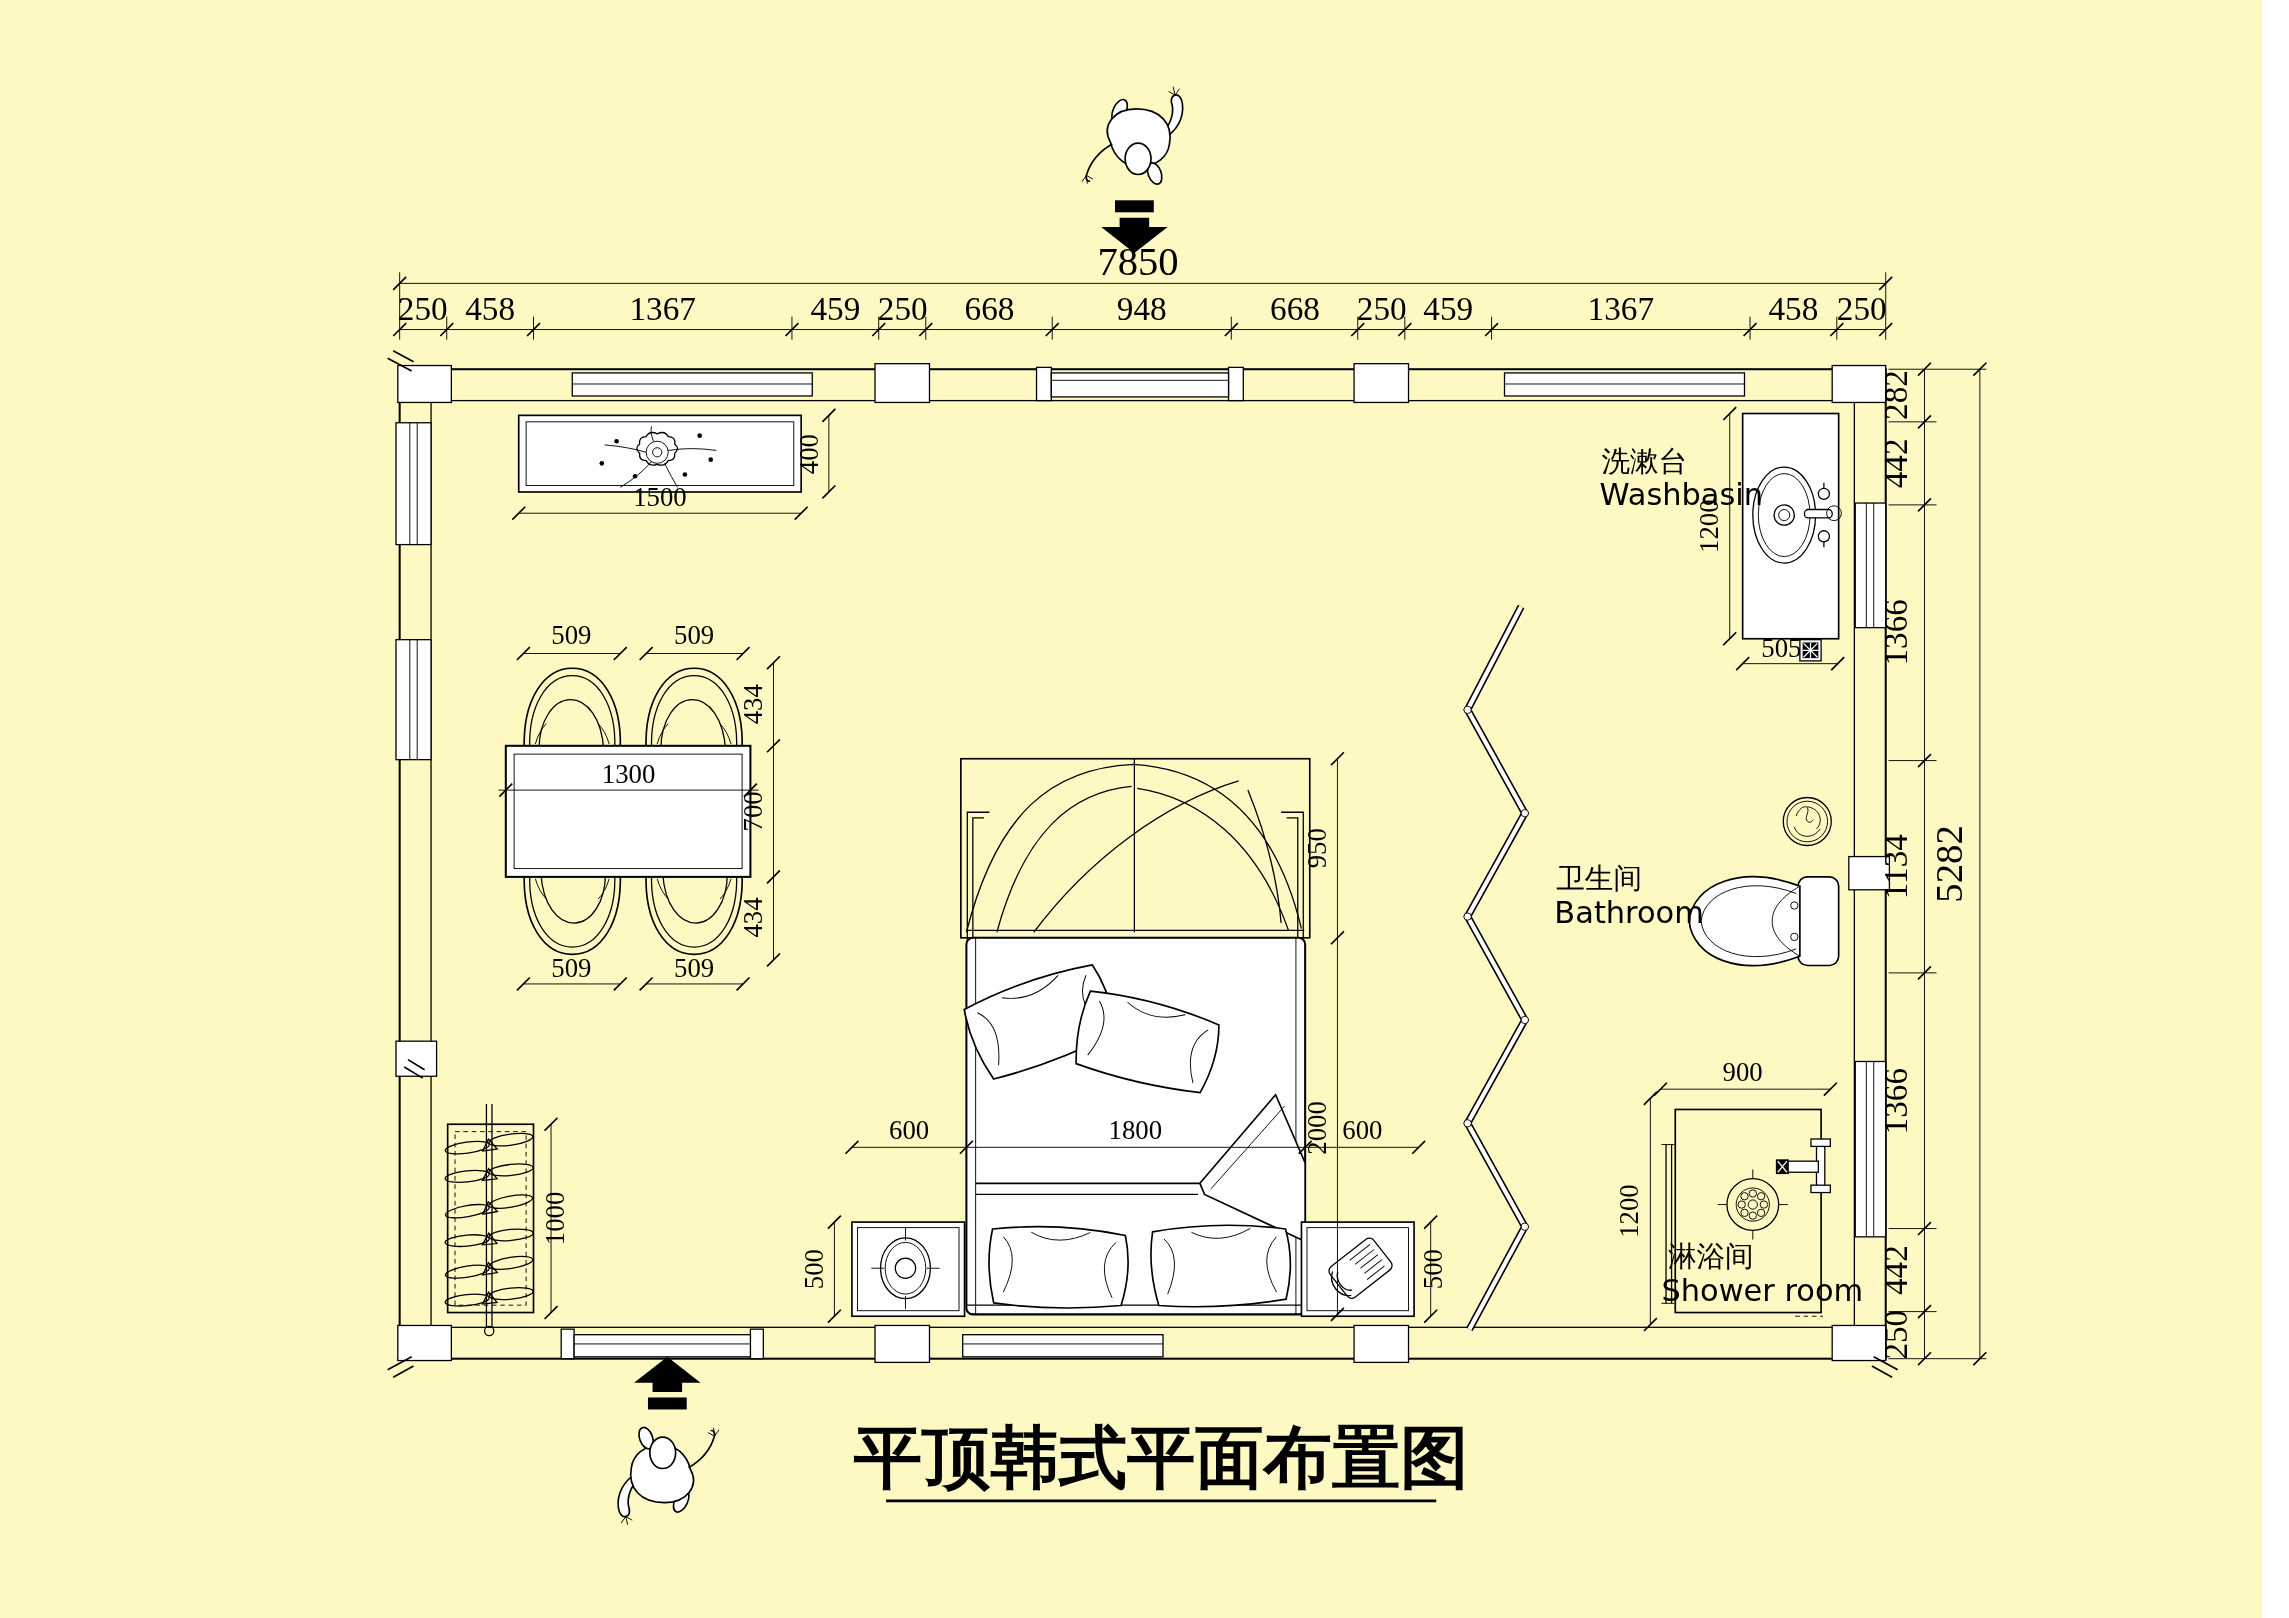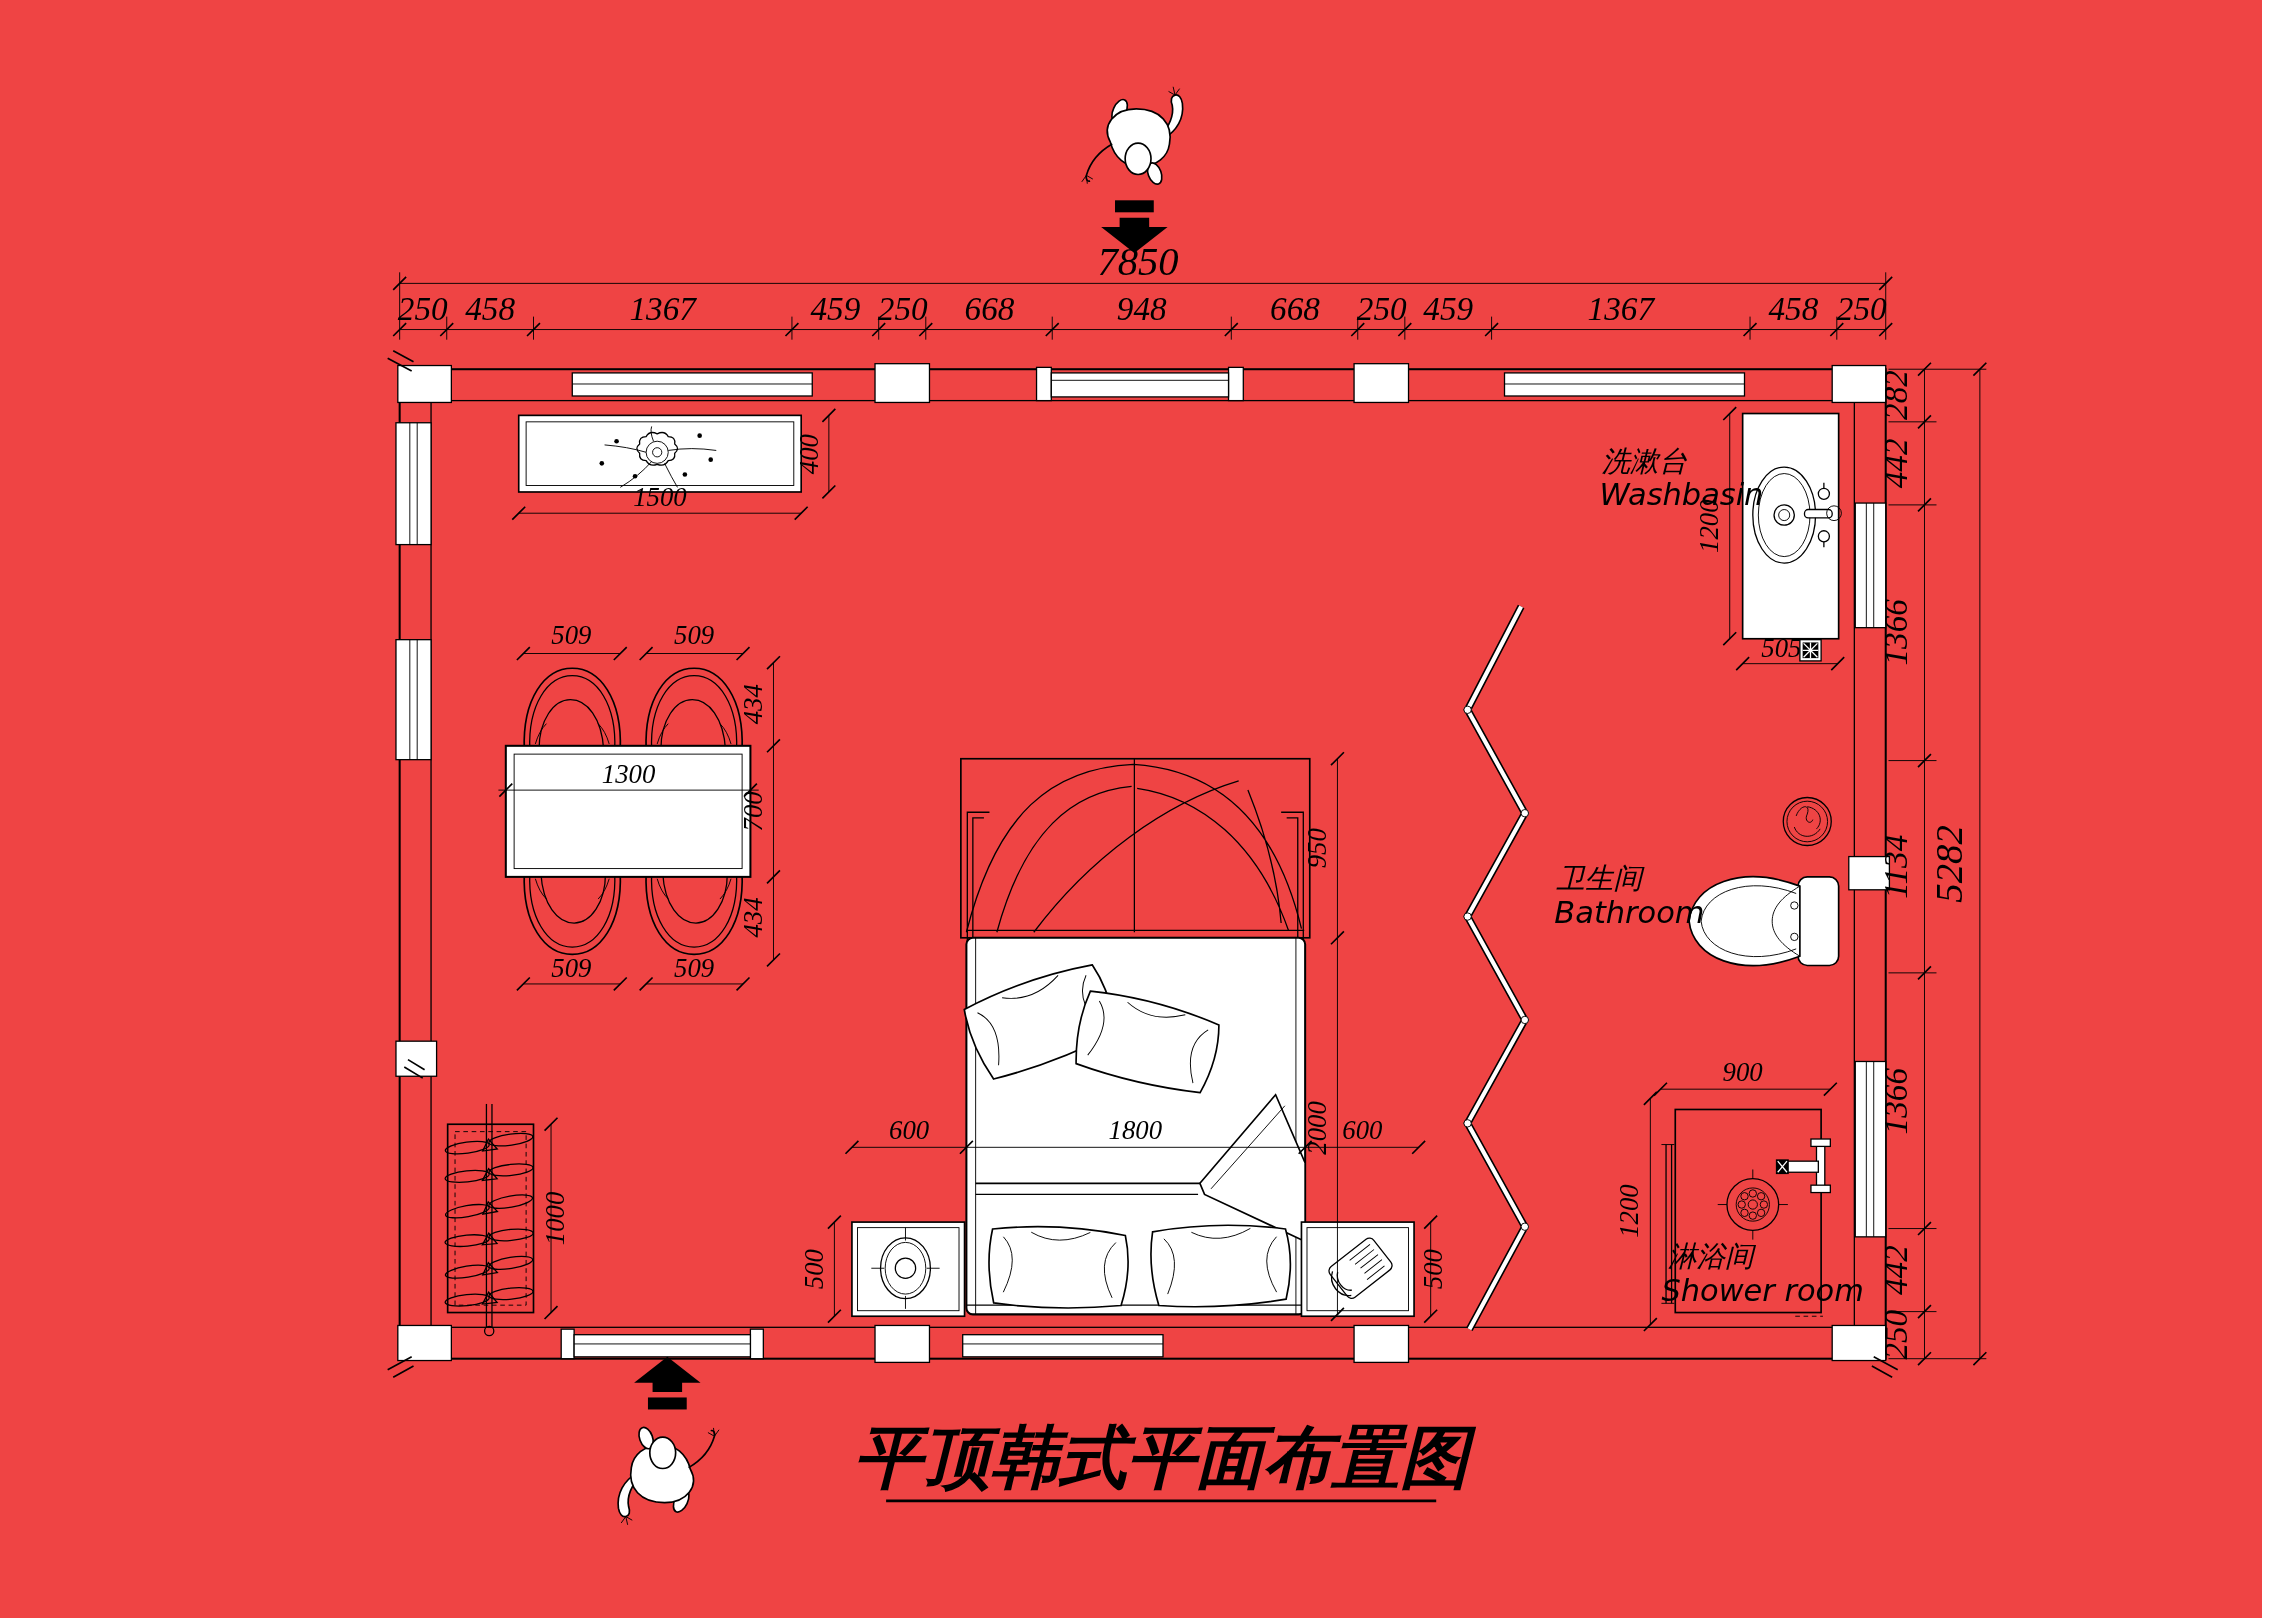--- a/index.html
+++ b/index.html
@@ -1,16 +1,16 @@
 <!DOCTYPE html>
 <html style="font-size:14.8px"><head>
 <meta charset="utf-8">
 <style>
   html,body{margin:0;padding:0;background:#fff;}
-  .plan-wrap{width:2262px;height:1619px;background:#ef4444;position:relative;overflow:hidden;font-style:italic;}
+  .plan-wrap{width:2262px;height:1619px;background:#fef9c3;position:relative;overflow:hidden;}
   svg{display:block;}
   svg text{fill:#000;}
   .dim{font-family:"Liberation Serif","DejaVu Serif",serif;}
   .dim-big{font-family:"Liberation Serif","DejaVu Serif",serif;}
   .cjk{font-family:"DejaVu Sans","Liberation Sans",sans-serif;}
   .en{font-family:"DejaVu Sans","Liberation Sans",sans-serif;}
   .ttl{font-family:"DejaVu Sans","Liberation Sans",sans-serif;font-weight:bold;}
   .ln{stroke:#000;fill:none;}
   .w22{stroke-width:2.2;} .w18{stroke-width:1.8;} .w14{stroke-width:1.4;} .w10{stroke-width:1;}
   .wh{fill:#fff;stroke:#000;}

